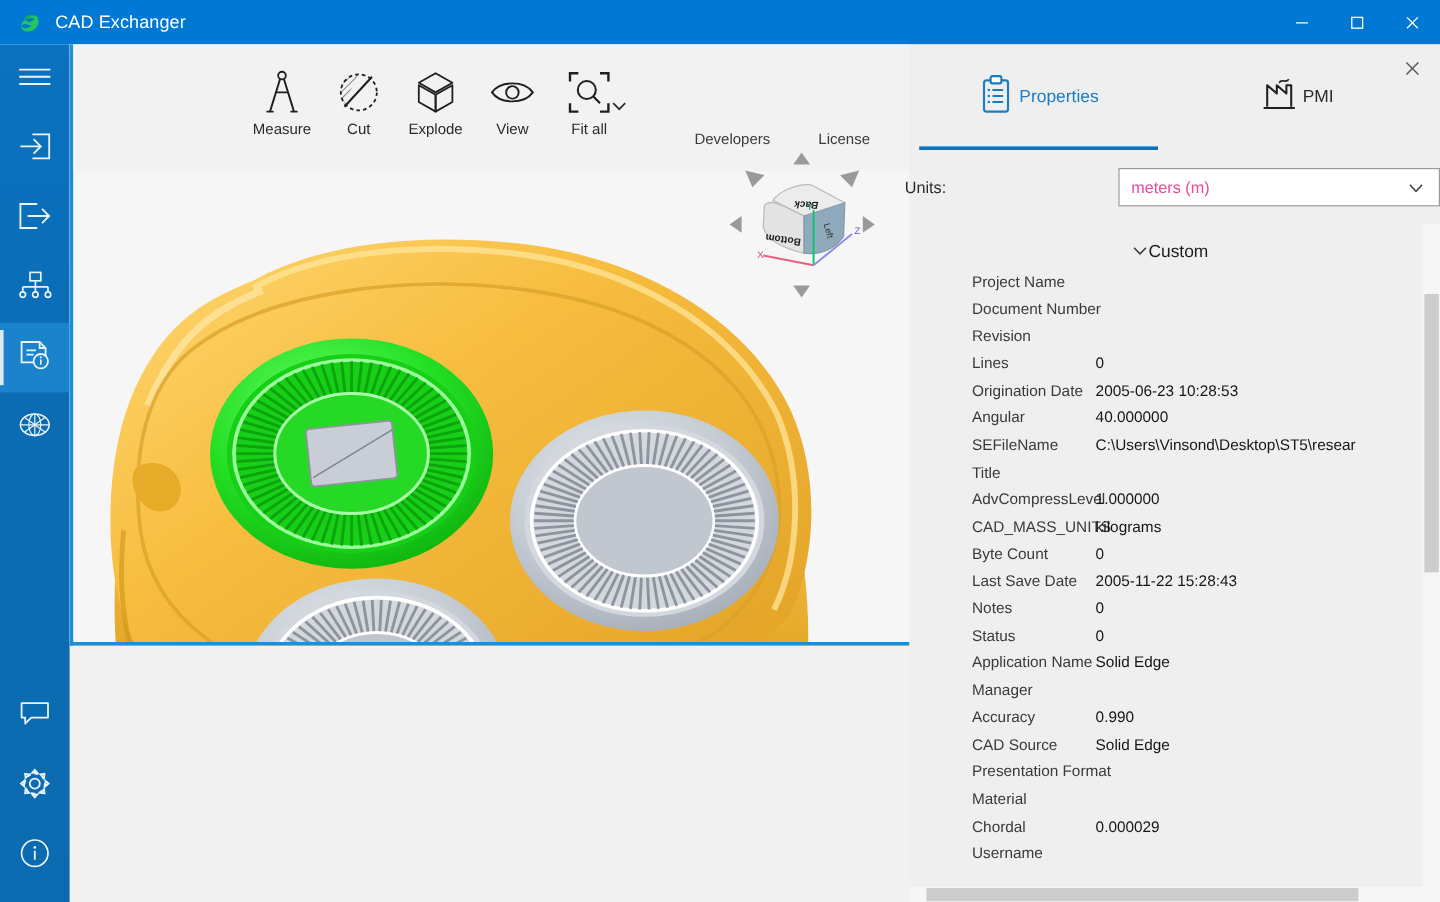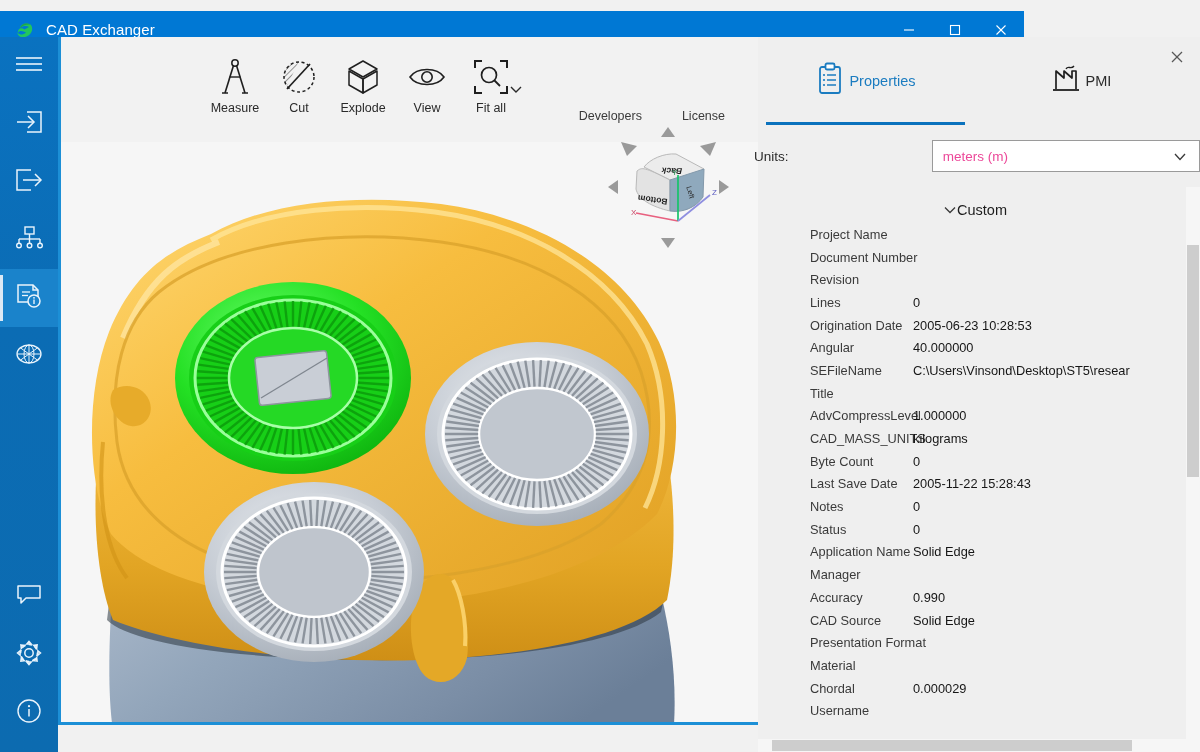--- a/index.html
+++ b/index.html
@@ -6,21 +6,21 @@
   html, body {
     width: 1200px; height: 752px;
     font-family: "Liberation Sans", sans-serif;
     overflow: hidden;
     background: #f1f1f1;
   }
   #app { position: relative; width: 1200px; height: 752px; }
 
   
   .titlebar {
-    position: absolute; top: 11px; left: 0; width: 1024px; height: 37px;
+    position: absolute; top: 0; left: 0; width: 1200px; height: 37px;
     background: #0078d4; display: flex; align-items: center;
   }
   .title-logo { width: 22px; height: 22px; margin-left: 14px; position: relative; }
   .title-text {
     color: #ffffff; font-size: 15px; margin-left: 10px; letter-spacing: .1px;
   }
   .winbtns { position: absolute; right: 0; top: 0; height: 37px; display: flex; }
   .winbtn {
     width: 46px; height: 37px; display: flex; align-items: center; justify-content: center;
     color: #fff; cursor: pointer;
@@ -37,21 +37,21 @@
   }
   .rail-item.active { background: #1a83cb; }
   .rail-item.active::before {
     content: ""; position: absolute; left: 0; top: 6px; width: 3px; height: 46px;
     background: #dbe9f5;
   }
   .rail-bottom { position: absolute; left: 0; bottom: 10px; width: 58px; }
 
   
   .viewport {
-    position: absolute; left: 58px; top: 37px; width: 700px; height: 688px;
+    position: absolute; left: 58px; top: 37px; width: 700px; height: 501px;
     background: #f6f6f6; border-left: 3px solid #1c8fd6; border-bottom: 3px solid #1c8fd6;
     overflow: hidden;
   }
   .toolbar {
     position: absolute; left: 0; top: 0; width: 700px; height: 105px;
     background: #f2f2f2;
   }
   .tool-group { position: absolute; left: 142px; top: 10px; display: flex; gap: 0px; }
   .tool {
     width: 64px; display: flex; flex-direction: column; align-items: center;

